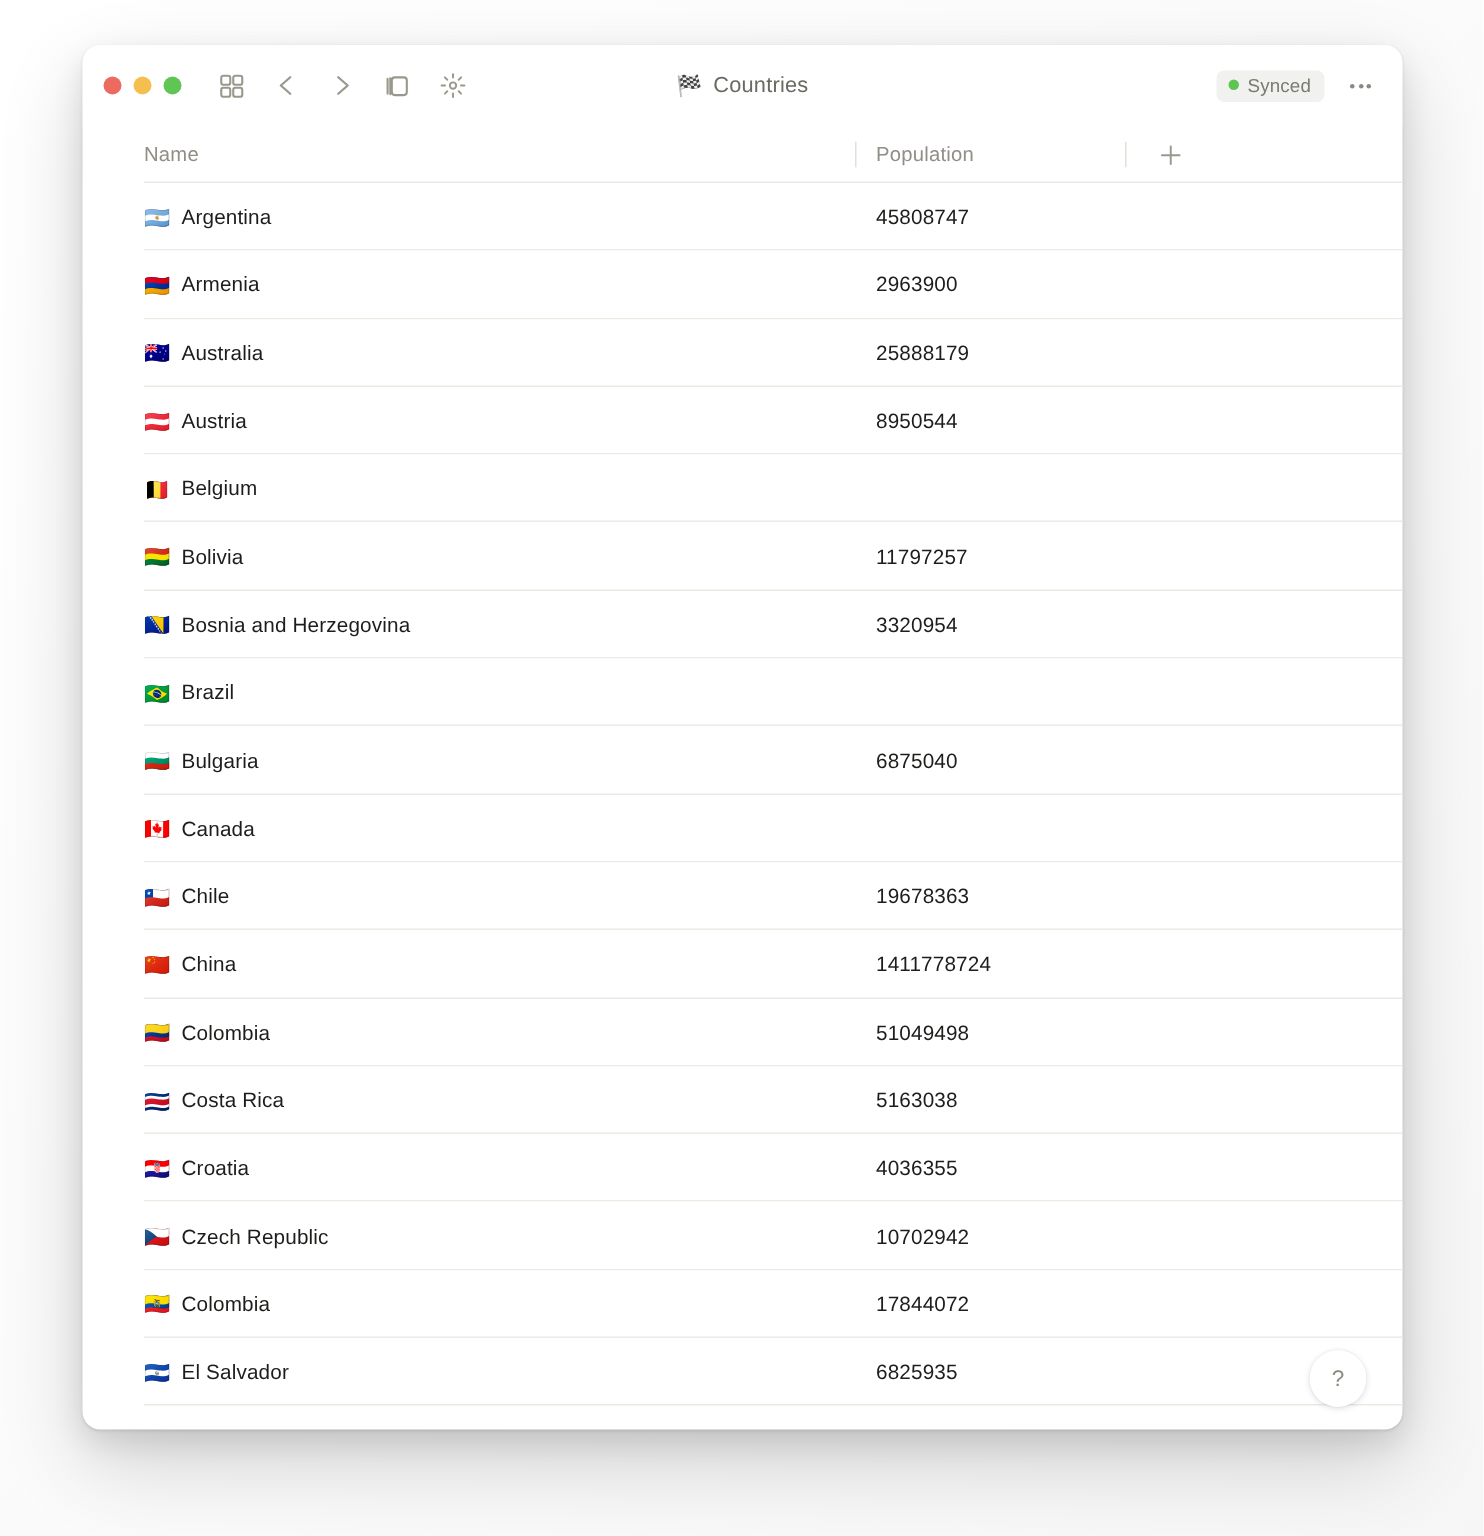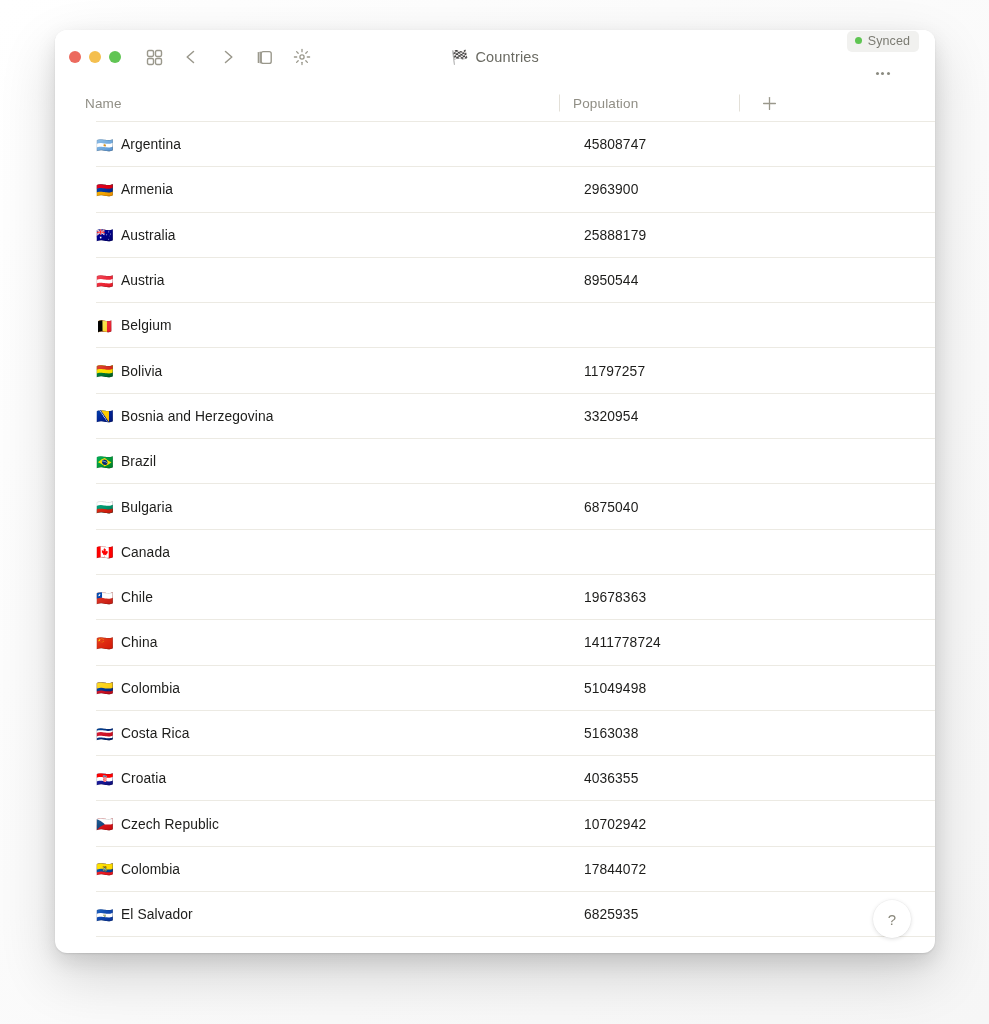--- a/index.html
+++ b/index.html
@@ -103,21 +103,20 @@
   }
 
   
   .toolbar-right {
     margin-left: auto;
     display: flex;
     align-items: center;
     gap: 12px;
     position: relative;
     z-index: 2;
-    flex-direction: column;
   }
   #sync-badge {
     display: flex;
     align-items: center;
     gap: 6px;
     background: #f1f1ef;
     border-radius: 5px;
     padding: 3px 9px 4px 8px;
   }
   #sync-dot {
@@ -149,21 +148,21 @@
   #table-wrap {
     position: relative;
     height: 869px;
     overflow: hidden;
   }
 
   #table-head {
     display: flex;
     align-items: center;
     height: 38px;
-    padding-left: 30px;
+    padding-left: 41px;
     position: relative;
   }
   #table-head::after {
     content: "";
     position: absolute;
     left: 41px; right: 0; bottom: 0;
     height: 1px;
     background: #eceae3;
   }
   .col-name  { width: 474px; position: relative; }

